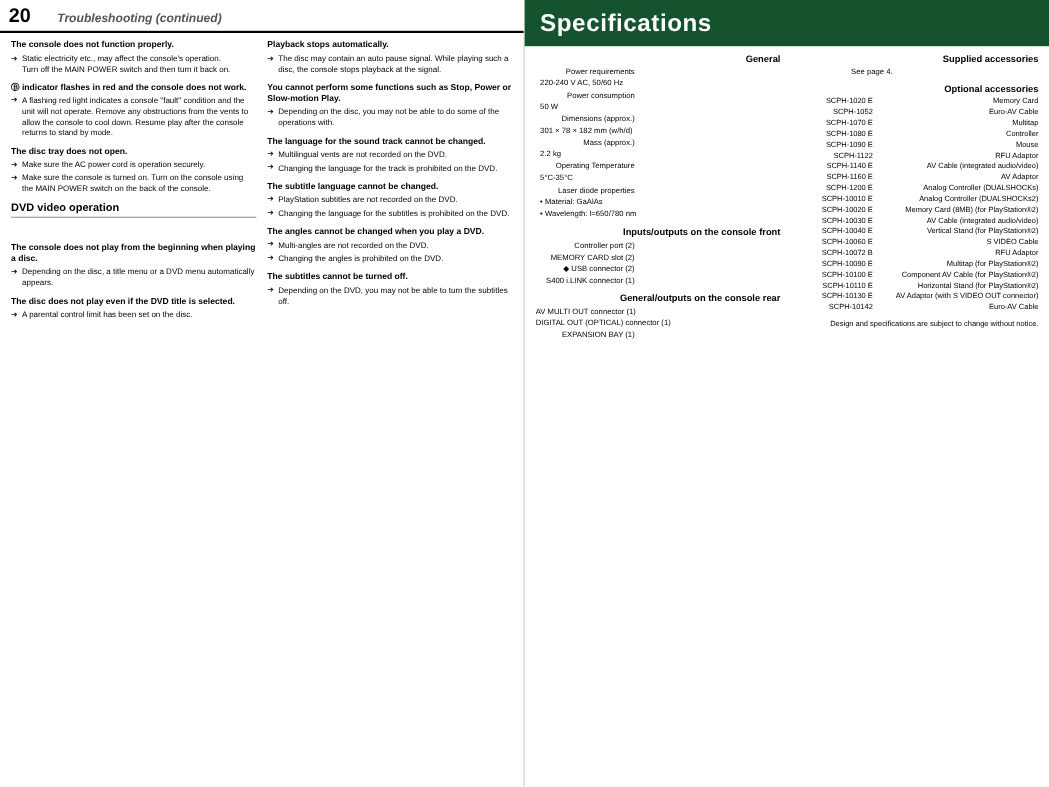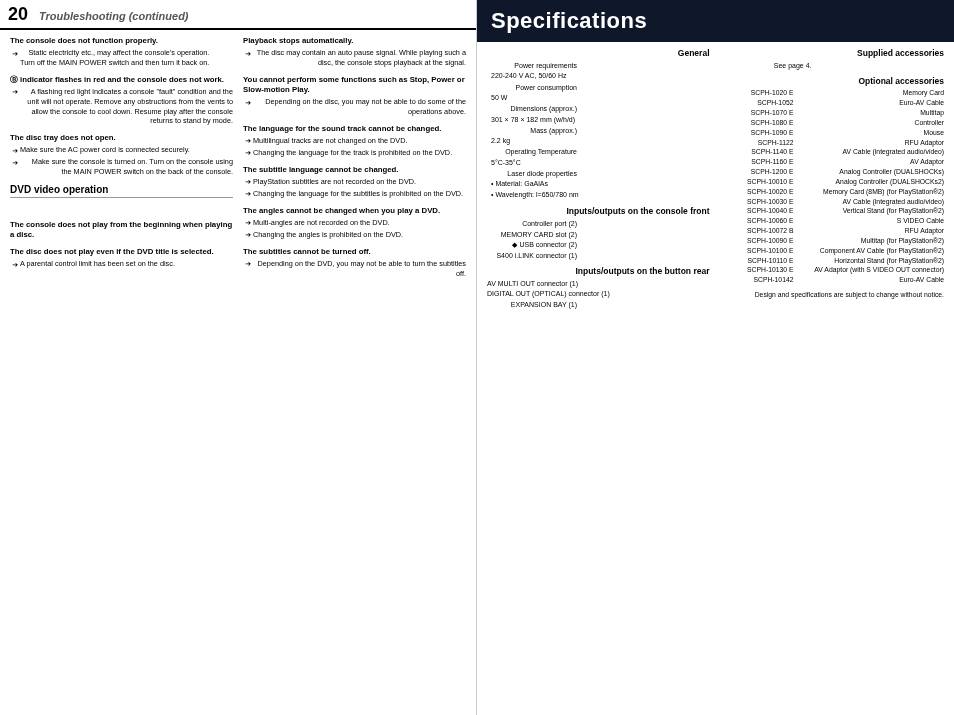--- a/index.html
+++ b/index.html
@@ -21,21 +21,21 @@
       position: relative;
       padding: 0;
     }
 
     .left-header {
       background: #fff;
       border-bottom: 2px solid #000;
       padding: 4px 8px 3px 8px;
       display: flex;
       align-items: baseline;
-      gap: 11px;
+      gap: 24px;
     }
 
     .page-number {
       font-size: 18px;
       font-weight: bold;
       color: #000;
     }
 
     .left-header-title {
       font-size: 11px;
@@ -63,21 +63,20 @@
       font-size: 7.8px;
       margin-bottom: 2px;
       line-height: 1.3;
     }
 
     .bullet-item {
       display: flex;
       align-items: flex-start;
       margin-bottom: 2px;
       line-height: 1.35;
-      text-align: right;
     }
 
     .arrow {
       min-width: 8px;
       margin-right: 2px;
       font-size: 7px;
       margin-top: 0.5px;
     }
 
     .bullet-text {
@@ -95,21 +94,21 @@
     }
 
     
     .right-panel {
       width: 477px;
       height: 715px;
       position: relative;
     }
 
     .right-header {
-      background: #0f172a;
+      background: #14532d;
       padding: 8px 14px;
       margin-bottom: 0;
     }
 
     .right-header-title {
       font-size: 22px;
       font-weight: bold;
       color: #fff;
       letter-spacing: 0.5px;
     }
@@ -204,34 +203,38 @@
       <div class="bullet-item">
         <span class="arrow">➔</span>
         <span class="bullet-text">A flashing red light indicates a console "fault" condition and the unit will not operate. Remove any obstructions from the vents to allow the console to cool down. Resume play after the console returns to stand by mode.</span>
       </div>
     </div>
 
     <div class="section-block">
       <div class="section-title">The disc tray does not open.</div>
       <div class="bullet-item">
         <span class="arrow">➔</span>
-        <span class="bullet-text">Make sure the AC power cord is connected securely.</span>
+        <span class="bullet-text">Make sure the AC power cord is operation securely.</span>
       </div>
       <div class="bullet-item">
         <span class="arrow">➔</span>
         <span class="bullet-text">Make sure the console is turned on. Turn on the console using the MAIN POWER switch on the back of the console.</span>
       </div>
     </div>
 
     <div class="section-block">
       <div class="dvd-section-header">DVD video operation</div>
     </div>
 
     <div class="section-block">
       <div class="section-title">The console does not play from the beginning when playing a disc.</div>
+      <div class="bullet-item">
+        <span class="arrow">➔</span>
+        <span class="bullet-text">Depending on the disc, a title menu or a DVD menu automatically appears.</span>
+      </div>
     </div>
 
     <div class="section-block">
       <div class="section-title">The disc does not play even if the DVD title is selected.</div>
       <div class="bullet-item">
         <span class="arrow">➔</span>
         <span class="bullet-text">A parental control limit has been set on the disc.</span>
       </div>
     </div>
 
@@ -240,29 +243,29 @@
       <div class="bullet-item">
         <span class="arrow">➔</span>
         <span class="bullet-text">The disc may contain an auto pause signal. While playing such a disc, the console stops playback at the signal.</span>
       </div>
     </div>
 
     <div class="section-block">
       <div class="section-title">You cannot perform some functions such as Stop, Power or Slow-motion Play.</div>
       <div class="bullet-item">
         <span class="arrow">➔</span>
-        <span class="bullet-text">Depending on the disc, you may not be able to do some of the operations above.</span>
+        <span class="bullet-text">Depending on the disc, you may not be able to do some of the operations with.</span>
       </div>
     </div>
 
     <div class="section-block">
       <div class="section-title">The language for the sound track cannot be changed.</div>
       <div class="bullet-item">
         <span class="arrow">➔</span>
-        <span class="bullet-text">Multilingual tracks are not changed on the DVD.</span>
+        <span class="bullet-text">Multilingual vents are not recorded on the DVD.</span>
       </div>
       <div class="bullet-item">
         <span class="arrow">➔</span>
         <span class="bullet-text">Changing the language for the track is prohibited on the DVD.</span>
       </div>
     </div>
 
     <div class="section-block">
       <div class="section-title">The subtitle language cannot be changed.</div>
       <div class="bullet-item">
@@ -358,21 +361,21 @@
       </div>
       <div class="spec-row">
         <span class="spec-label">◆ USB connector (2)</span>
       </div>
       <div class="spec-row">
         <span class="spec-label">S400 i.LINK connector (1)</span>
       </div>
     </div>
 
     <div class="spec-block">
-      <div class="spec-section-title">Inputs/outputs on the button rear</div>
+      <div class="spec-section-title">General/outputs on the console rear</div>
       <div class="spec-row">
         <span class="spec-label">AV MULTI OUT connector (1)</span>
       </div>
       <div class="spec-row">
         <span class="spec-label">DIGITAL OUT (OPTICAL) connector (1)</span>
       </div>
       <div class="spec-row">
         <span class="spec-label">EXPANSION BAY (1)</span>
       </div>
     </div>

